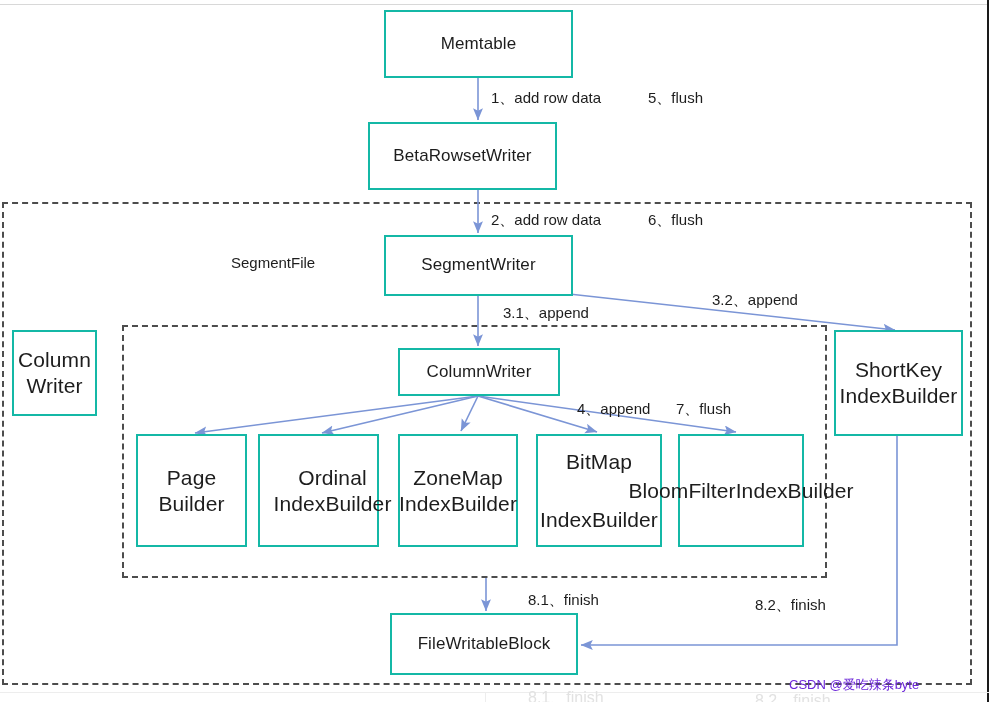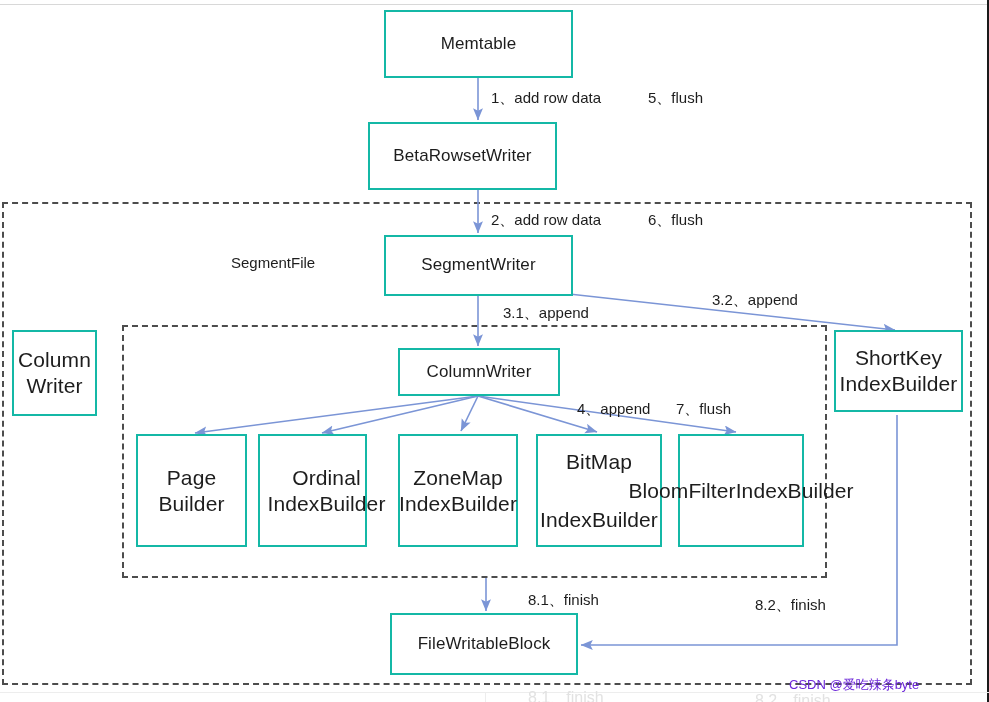--- a/index.html
+++ b/index.html
@@ -80,31 +80,31 @@
 
   <div class="node small" style="left:12px;top:330px;width:85px;height:86px;flex-direction:column;">
     <span>Column</span>
     <span>Writer</span>
   </div>
 
   <div class="node" style="left:398px;top:348px;width:162px;height:48px;">
     <span>ColumnWriter</span>
   </div>
 
-  <div class="node small" style="left:834px;top:330px;width:129px;height:82px;flex-direction:column;">
+  <div class="node small" style="left:834px;top:330px;width:129px;height:106px;flex-direction:column;">
     <span>ShortKey</span>
     <span>IndexBuilder</span>
   </div>
 
   <div class="node small" style="left:136px;top:434px;width:111px;height:113px;flex-direction:column;">
     <span>Page</span>
     <span>Builder</span>
   </div>
 
-  <div class="node small" style="left:258px;top:434px;width:109px;height:113px;flex-direction:column;padding-left:28px;">
+  <div class="node small" style="left:258px;top:434px;width:121px;height:113px;flex-direction:column;padding-left:28px;">
     <span>Ordinal</span>
     <span>IndexBuilder</span>
   </div>
 
   <div class="node small" style="left:398px;top:434px;width:120px;height:113px;flex-direction:column;">
     <span>ZoneMap</span>
     <span>IndexBuilder</span>
   </div>
 
   <div class="node small" style="left:536px;top:434px;width:126px;height:113px;flex-direction:column;gap:32px;">

